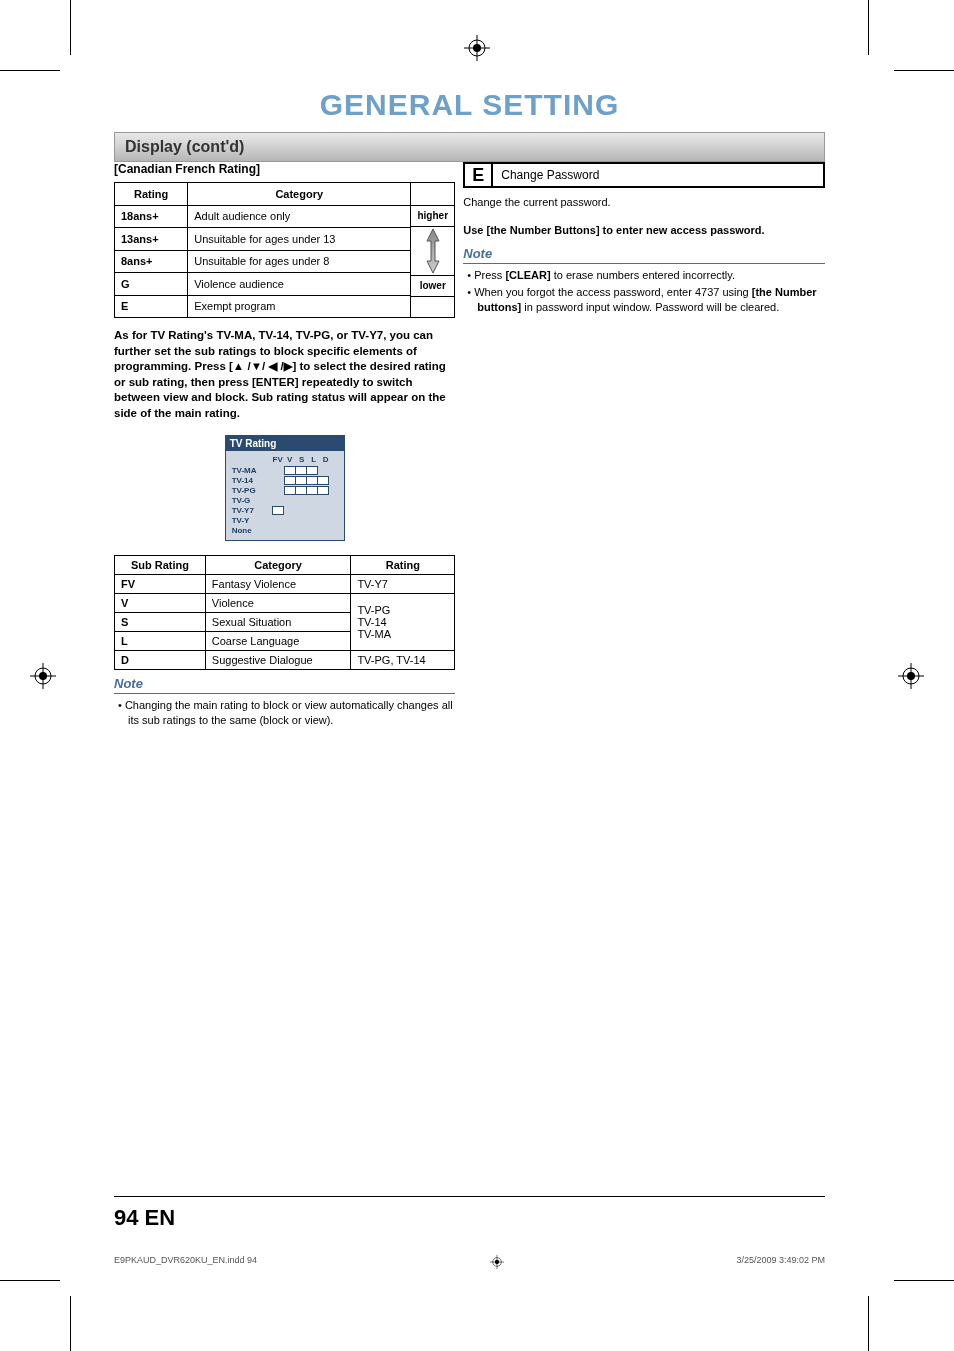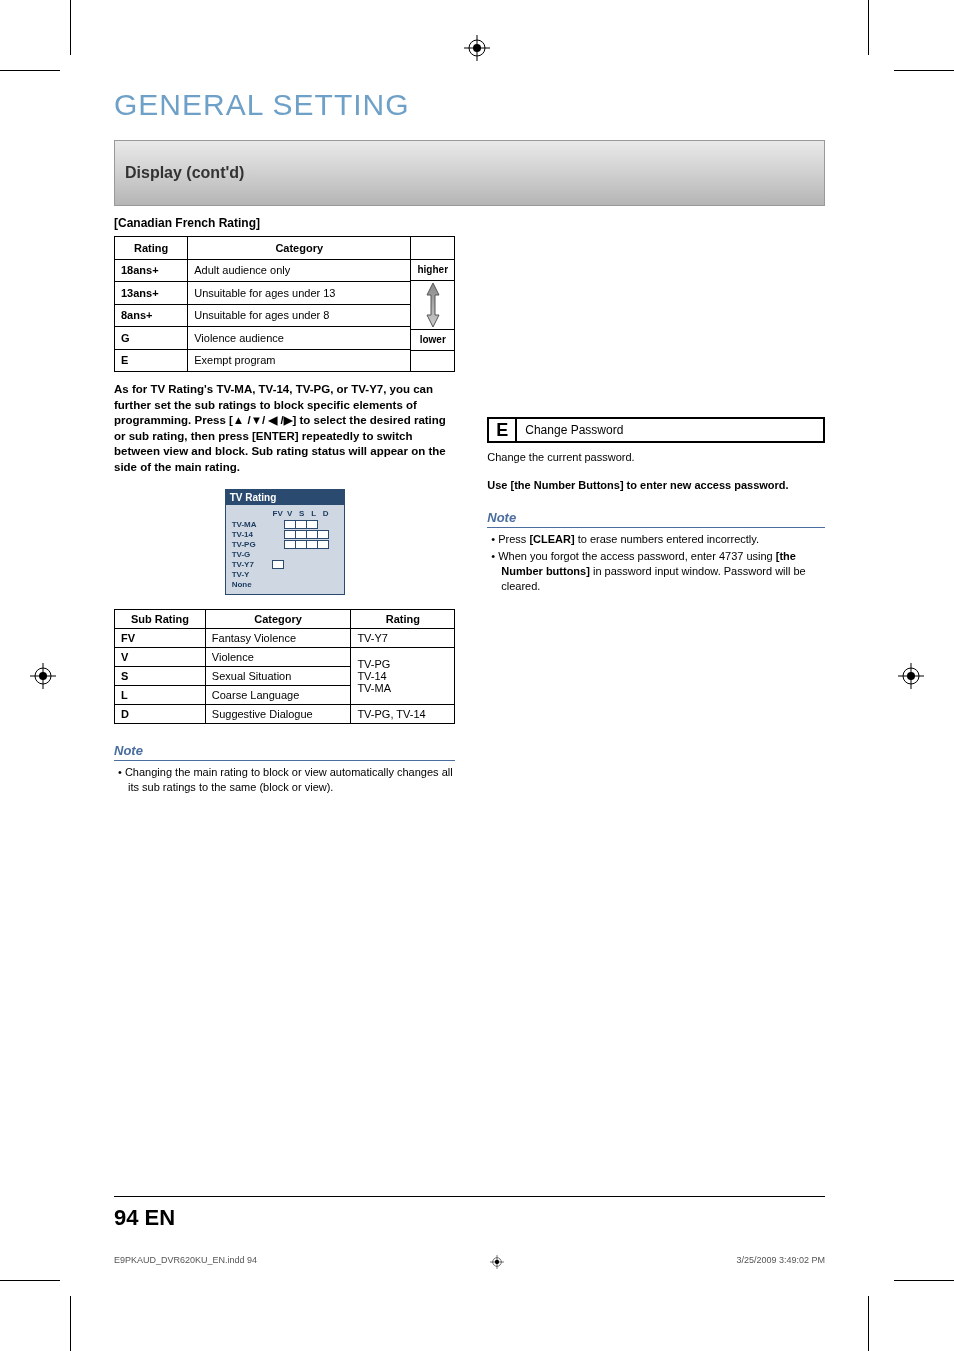--- a/index.html
+++ b/index.html
@@ -29,39 +29,39 @@
 
   .page {
     position: absolute;
     top: 70px; left: 70px; right: 85px; bottom: 70px;
     padding: 18px 44px 0 44px;
   }
 
   h1.main-title {
     color: #6ea0c8;
     font-size: 30px;
-    font-weight: normal;
+    font-weight: bold;
+    text-align: center;
     letter-spacing: 1px;
-    margin-bottom: 18px;
+    margin-bottom: 10px;
   }
 
   .section-bar {
     background: linear-gradient(to bottom, #e9e9e9 0%, #d0d0d0 50%, #b5b5b5 100%);
     border: 1px solid #999;
-    padding: 23px 10px;
+    padding: 5px 10px;
     font-size: 16px;
     font-weight: bold;
     color: #333;
-    margin-bottom: 10px;
+    margin-bottom: 0;
   }
 
   .two-col {
     display: flex;
-    gap: 32px;
-    align-items: center;
+    gap: 8px;
   }
   .col-left { flex: 0 0 48%; }
   .col-right { flex: 1; }
 
   .sub-heading {
     font-size: 12px;
     font-weight: bold;
     margin-bottom: 6px;
   }
 
@@ -121,21 +121,21 @@
   .tv-rating-box .body { padding:4px 6px; }
   .tv-rating-box .cols { display:flex; font-weight:bold; margin-bottom:2px; }
   .tv-rating-box .cols span:first-child { width:40px; }
   .tv-rating-box .cols span.c { width:12px; text-align:center; }
   .tv-rating-box .row { display:flex; align-items:center; margin:1px 0; }
   .tv-rating-box .row .lbl { width:40px; font-weight:bold; }
   .tv-rating-box .row .cell { width:12px; height:9px; }
   .tv-rating-box .row .cell.box { border:1px solid #2b4a6f; background:#fff; margin-right:-1px; }
 
   .note-box {
-    margin-top: 19px;
+    margin-top: 6px;
     font-size: 11px;
   }
   .note-box .note-title {
     color: #4a6ea0;
     font-weight: bold;
     font-style: italic;
     font-size: 13px;
     border-bottom: 1.5px solid #4a6ea0;
     display: block;
     margin-bottom: 4px;

